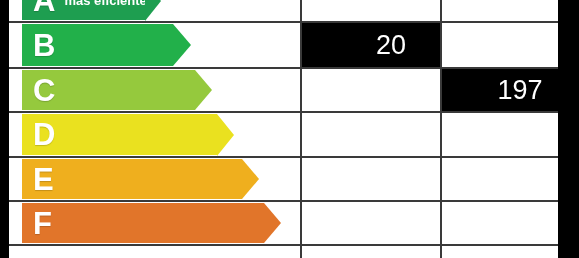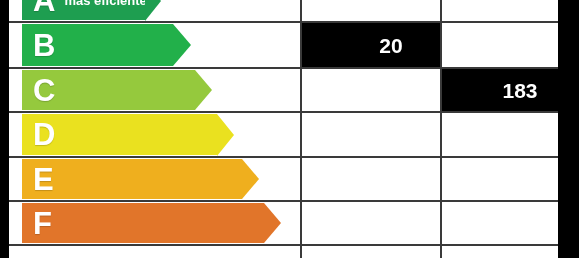--- a/index.html
+++ b/index.html
@@ -94,22 +94,22 @@
   .cell {
     position: absolute;
     background: #000000;
     display: flex;
     align-items: center;
     justify-content: center;
     z-index: 3;
   }
   .cell span {
     color: #ffffff;
-    font-weight: bold;
-    font-size: 21px;
+    font-weight: normal;
+    font-size: 27px;
     line-height: 1;
     margin-left: 40px;
   }
 </style>
 </head>
 <body>
 
 <div id="label">
 
   <div class="edge edge-left"></div>
@@ -174,17 +174,17 @@
       <div class="rowline" style="top: 200px;"></div>
       <div class="rowline" style="top: 244px;"></div>
       <div class="vline" style="left: 300px; top: 0px; height: 258px;"></div>
       <div class="vline" style="left: 440px; top: 0px; height: 258px;"></div>
     </div>
   <div id="cells">
       <div class="cell" style="left: 302px; width: 138px; top: 23px; height: 44px;">
         <span>20</span>
       </div>
       <div class="cell" style="left: 442px; width: 116px; top: 69px; height: 42px;">
-        <span>183</span>
+        <span>197</span>
       </div>
     </div>
 
 </div>
 
 </body></html>

